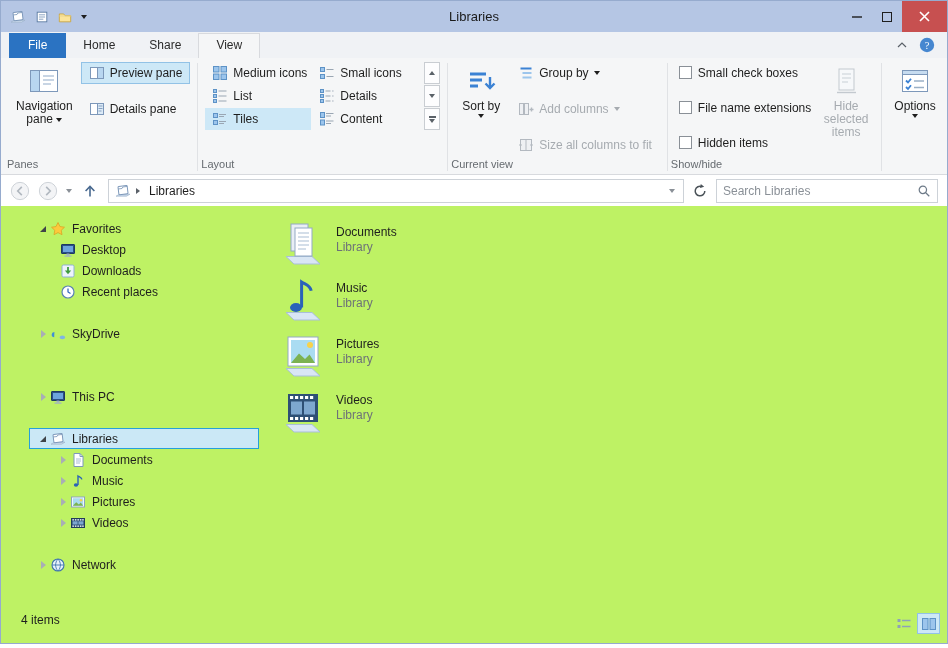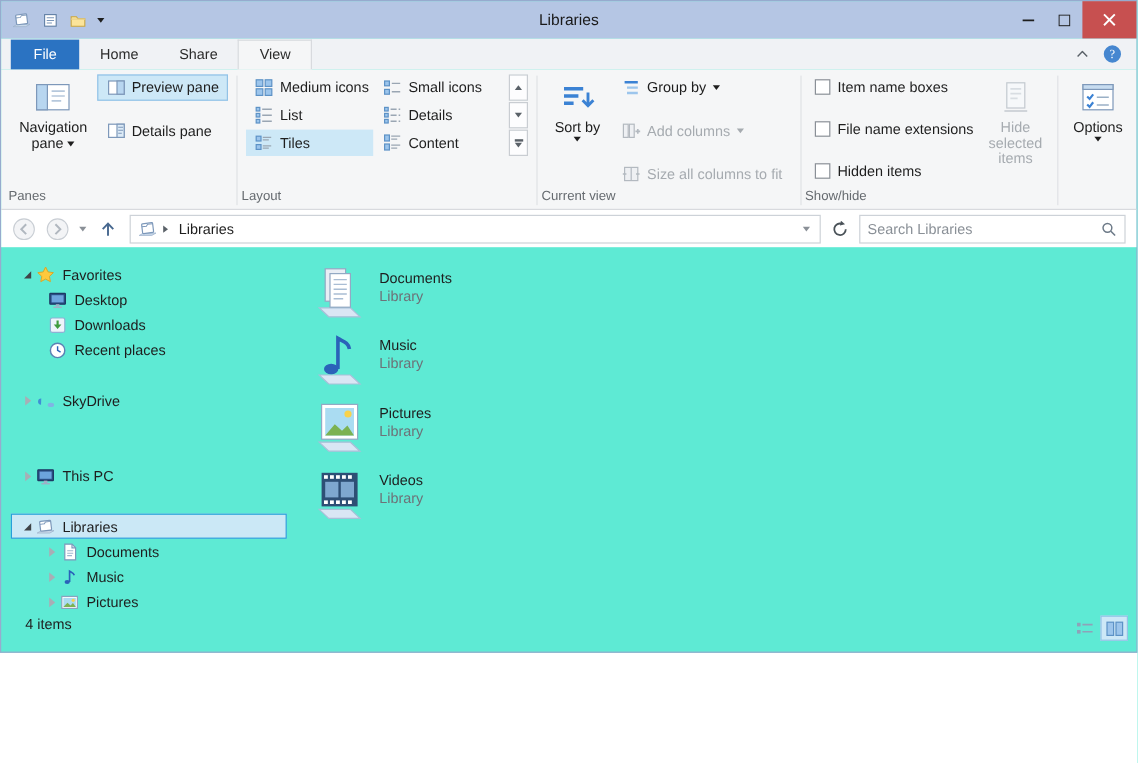--- a/index.html
+++ b/index.html
@@ -7,21 +7,21 @@
     --titlebar:#b5c6e4; --window-border:#96abce; --file-tab:#2b73c2; --close-button:#c75050;
     --ribbon-selected-bg:#cde8f7; --ribbon-selected-border:#92c2e6;
     --tree-selected-bg:#cbe8f6; --tree-selected-border:#26a0da; --accent-blue:#2a74c9;
   }
   html,body{width:948px;height:648px;overflow:hidden;}
   body{font:12px "Liberation Sans","DejaVu Sans",sans-serif;color:#1e1e1e;background:#fff;}
   svg{display:inline-block;vertical-align:middle;}
   .i14{width:14px;height:14px}.i16{width:16px;height:16px;flex:0 0 16px}
   .i20{width:20px;height:20px}.i32{width:32px;height:32px}.i48{width:48px;height:48px;flex:0 0 48px}
 
-  .window{width:948px;height:544px;border:1px solid var(--window-border);display:flex;flex-direction:column;background:#5eead4;}
+  .window{width:948px;height:644px;border:1px solid var(--window-border);display:flex;flex-direction:column;background:#bef264;}
 
   
   .titlebar{flex:0 0 31px;background:var(--titlebar);display:flex;align-items:stretch;position:relative;}
   .qat{display:flex;align-items:center;gap:9px;padding-left:9px;z-index:2;}
   .qat-btn{display:flex;align-items:center;justify-content:center;}
   .title{position:absolute;inset:0;display:flex;align-items:center;justify-content:center;font-size:13px;color:#1a1a1a;}
   .caption{margin-left:auto;display:flex;z-index:2;}
   .cap-btn{width:30px;display:flex;align-items:center;justify-content:center;}
   .cap-btn.close{width:45px;background:var(--close-button);}
 
@@ -70,21 +70,21 @@
   .crumb{padding:0 4px;height:100%;display:flex;align-items:center;}
   .crumb-sep{width:0;height:0;border-top:3.5px solid transparent;border-bottom:3.5px solid transparent;border-left:4px solid #5a6168;}
   .addr-spring{flex:1;}
   .addr-caret{width:18px;height:100%;display:flex;align-items:center;justify-content:center;}
   .refresh-btn{width:22px;height:24px;display:flex;align-items:center;justify-content:center;}
   .searchbox{width:222px;height:24px;border:1px solid #cdd2d8;background:#fff;display:flex;align-items:center;padding:0 6px;gap:4px;}
   .searchbox input{flex:1;min-width:0;border:none;outline:none;font:12px "Liberation Sans","DejaVu Sans",sans-serif;color:#333;background:transparent;}
   .searchbox input::placeholder{color:#8a9097;}
 
   
-  .main{flex:1;display:flex;min-height:0;}
+  .main{flex:1;display:flex;min-height:0;margin-left:20px;}
   .navpane{flex:0 0 240px;padding-top:12px;overflow:hidden;}
   .trow{display:flex;align-items:center;height:21px;margin:0 2px 0 8px;padding-left:6px;border:1px solid transparent;}
   .trow.lvl1a{padding-left:16px;}
   .trow.lvl1b{padding-left:26px;}
   .trow.sel{background:var(--tree-selected-bg);border-color:var(--tree-selected-border);}
   .exp{width:14px;flex:0 0 14px;display:flex;align-items:center;justify-content:center;}
   .tri-closed{width:0;height:0;border-top:4px solid transparent;border-bottom:4px solid transparent;border-left:5px solid #a8aeb5;}
   .tri-open{width:0;height:0;border-bottom:6px solid #3f4448;border-left:6px solid transparent;}
   .ticon{margin-right:6px;}
   .tspacer{height:21px;}
@@ -540,21 +540,21 @@
       <div class="rgroup-label">Current view</div>
     </div>
 
     <div class="gsep"></div>
 
     <div class="rgroup">
       <div class="rgroup-content">
         <div class="vstack">
           <div class="chk-row">
             <span class="chk"></span>
-            <span>Item name boxes</span>
+            <span>Small check boxes</span>
           </div>
           <div class="chk-row">
             <span class="chk"></span>
             <span>File name extensions</span>
           </div>
           <div class="chk-row">
             <span class="chk"></span>
             <span>Hidden items</span>
           </div>
         </div>

